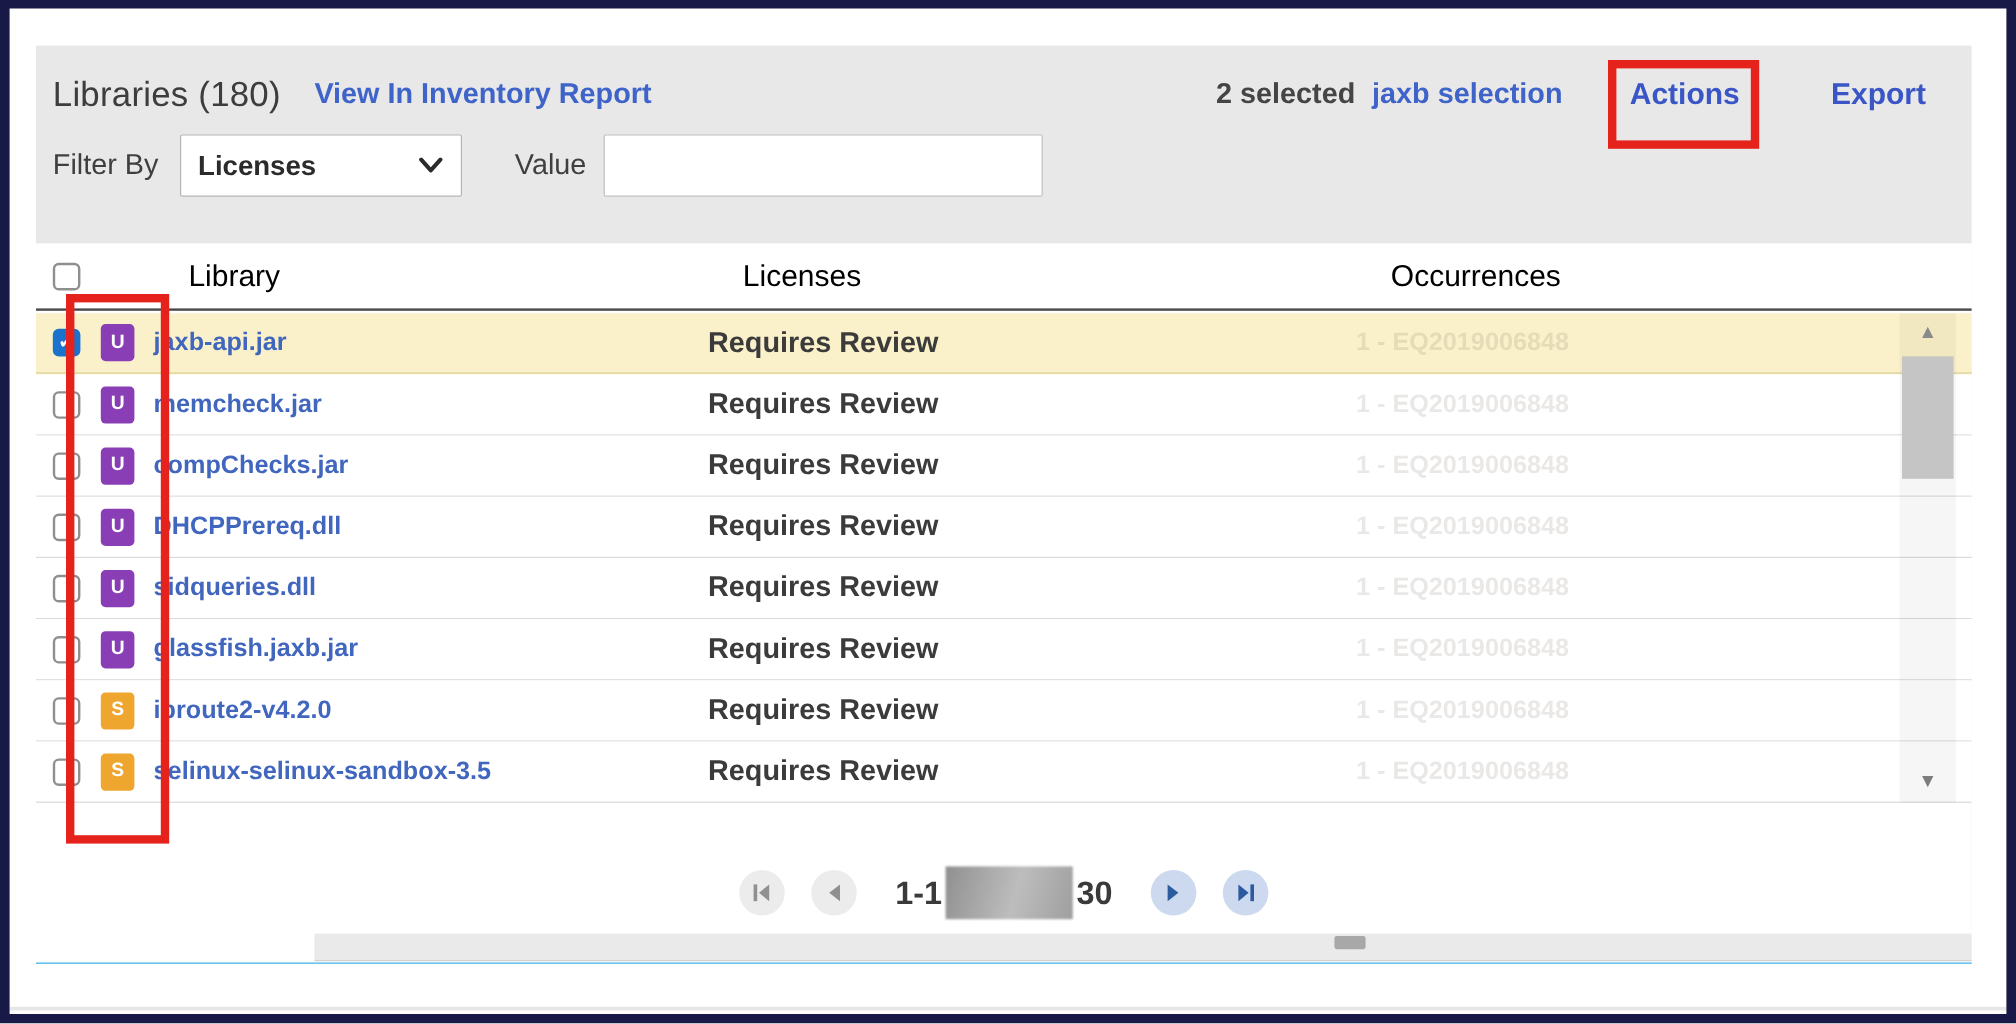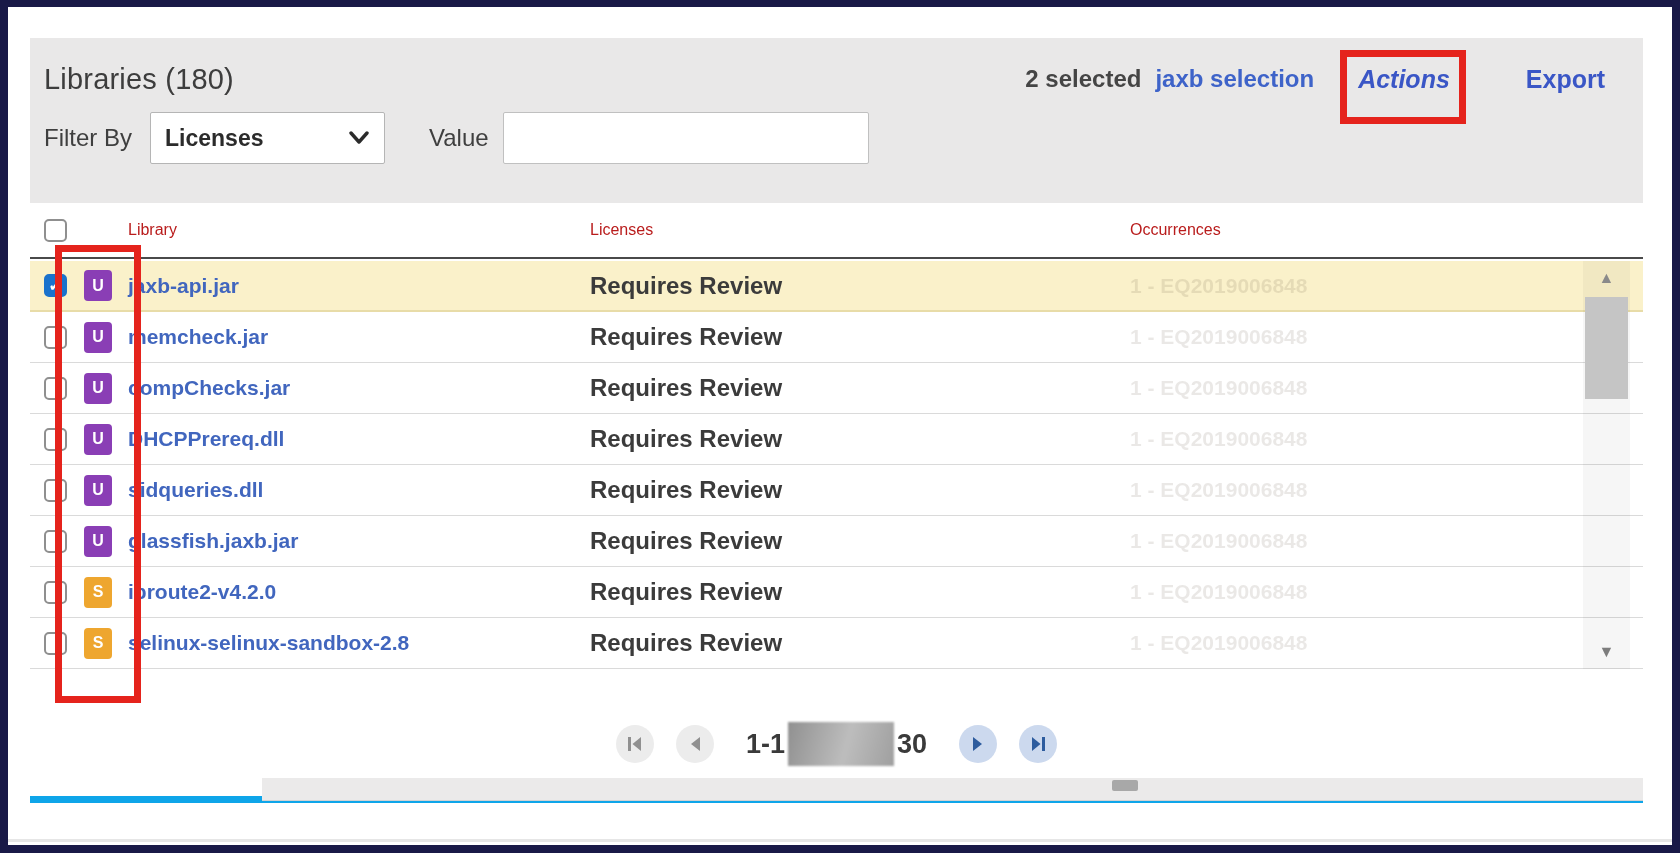--- a/index.html
+++ b/index.html
@@ -3,32 +3,32 @@
 <meta charset="utf-8">
 <style>
   * { margin:0; padding:0; box-sizing:border-box; }
   html,body { width:1680px; height:853px; }
   body { font-family:"Liberation Sans","DejaVu Sans",sans-serif; background:#ffffff; position:relative; overflow:hidden; }
 
   .stage { position:absolute; inset:0; background:#fff; }
   .frame { position:absolute; inset:0; border:8px solid var(--frame-navy,#191947); border-top-width:7px; z-index:100; pointer-events:none; }
 
   .panel { position:absolute; left:30px; top:38px; width:1613px; height:765px;
-           background:#e9e8e8; border-bottom:7px solid #0ea5e9; }
+           background:#e9e8e8; border-bottom:1px solid #0ea5e9; }
 
   
   .panel-header { position:absolute; left:14px; top:10px; right:38px; height:62px;
                   display:flex; align-items:center; }
   .title { font-size:29px; color:#3d3d3d; letter-spacing:.2px; }
   .link  { color:var(--link-blue,#3e63c9); font-weight:600; text-decoration:none; cursor:pointer; }
   .view-link { margin-left:28px; font-size:24px; }
   .hdr-right { margin-left:auto; display:flex; align-items:center; }
   .sel-count { font-size:24px; font-weight:600; color:#454545; }
   .clear-link { margin-left:14px; font-size:24px; }
-  .actions-wrap { position:relative; margin-left:44px; display:inline-block;font-style:italic; }
+  .actions-wrap { position:relative; margin-left:56px; display:inline-block; }
   .actions-link, .export-link { font-size:25px; color:var(--action-blue,#3a56c6); font-weight:600; text-decoration:none; cursor:pointer; }
   .export-link { margin-left:76px; }
   .redbox-actions { position:absolute; left:-18px; right:-16px; top:-15px; bottom:-30px;
                     border:7px solid var(--annotation-red,#e5231c); pointer-events:none; z-index:50; }
 
   
   .filter-row { position:absolute; left:14px; top:74px; height:52px; display:flex; align-items:center; }
   .filter-label, .value-label { font-size:24px; color:#3f3f3f; }
   .select { margin-left:18px; width:235px; height:52px; background:#fff; border:1px solid #b5b5b5;
             border-radius:2px; display:flex; align-items:center; padding:0 14px; cursor:pointer; }
@@ -36,21 +36,21 @@
   .select svg { margin-left:auto; }
   .value-label { margin-left:44px; }
   .value-input { margin-left:14px; width:366px; height:52px; background:#fff; border:1px solid #c0c0c0;
                  border-radius:2px; font-size:22px; padding:0 12px; font-family:inherit; }
 
   
   .table-bg { position:absolute; left:0; top:165px; right:0; bottom:0; background:#fff; }
   .row { display:grid; grid-template-columns:50px 48px 462px 540px 1fr; align-items:center; }
   .thead { position:absolute; left:0; top:165px; width:100%; height:56px; background:#fff;
            border-bottom:2px solid #4a4a4a; }
-  .th { font-size:16px; color:#b91c1c; }
+  .th { font-size:25px; color:#000000;margin-left:29px; }
   .tbody { position:absolute; left:0; top:223px; width:100%; }
   .body-row { height:51px; background:#fff; border-bottom:1px solid #dadada; }
   .body-row.selected { background:var(--selected-row-bg,#faf1ca); border-bottom:2px solid #e8dca8; }
   .cell { display:flex; align-items:center; height:100%; }
   .c-check { justify-content:center; }
   .cb { width:23px; height:23px; border:2px solid #8f8f8f; border-radius:5px; background:#fff;
         display:flex; align-items:center; justify-content:center; cursor:pointer;
         font-size:15px; color:#fff; line-height:1; }
   .cb.checked { background:var(--checkbox-blue,#1a72cc); border-color:var(--checkbox-blue,#1a72cc); }
   .badge { width:28px; height:31px; border-radius:4px; color:#fff; font-size:16px; font-weight:700;
@@ -93,20 +93,21 @@
 </style>
 </head>
 <body>
 
 <div class="stage">
 
   <div class="panel">
 
     <div class="panel-header">
       <span class="title">Libraries (180)</span>
+      <a class="link view-link">View In Inventory Report</a>
       <div class="hdr-right">
         <span class="sel-count">2 selected</span>
         <a class="link clear-link">jaxb selection</a>
         <span class="actions-wrap">
           <a class="actions-link">Actions</a>
           <span class="redbox-actions"></span>
         </span>
         <a class="export-link">Export</a>
       </div>
     </div>
@@ -262,21 +263,21 @@
           </div>
         </div>
         <div class="row body-row">
           <div class="cell c-check">
             <span class="cb"></span>
           </div>
           <div class="cell c-badge">
             <span class="badge" style="background:#eea62f">S</span>
           </div>
           <div class="cell c-lib">
-            <a class="lib-link">selinux-selinux-sandbox-2.8</a>
+            <a class="lib-link">selinux-selinux-sandbox-3.5</a>
           </div>
           <div class="cell c-lic">
             <span class="lic">Requires Review</span>
           </div>
           <div class="cell c-occ">
             <span class="ghost">1 - EQ2019006848</span>
           </div>
         </div>
       </div>
 

